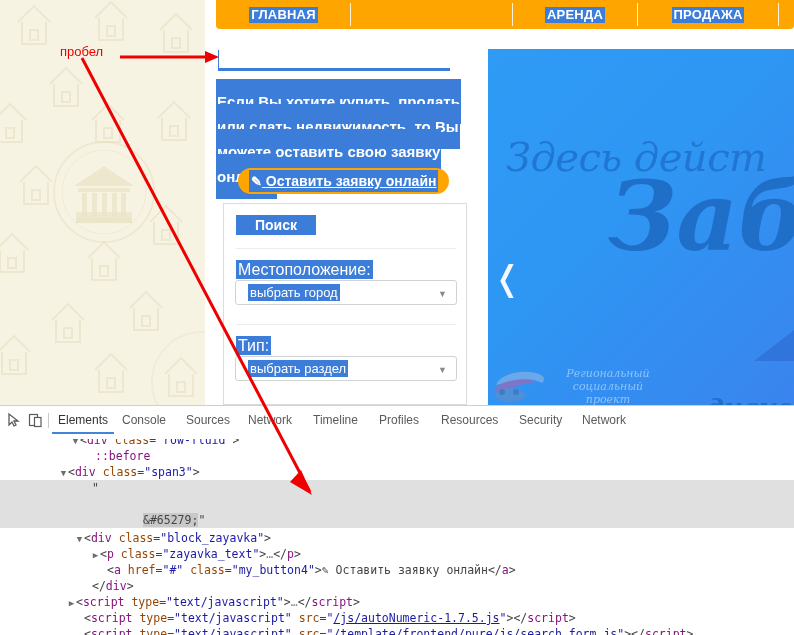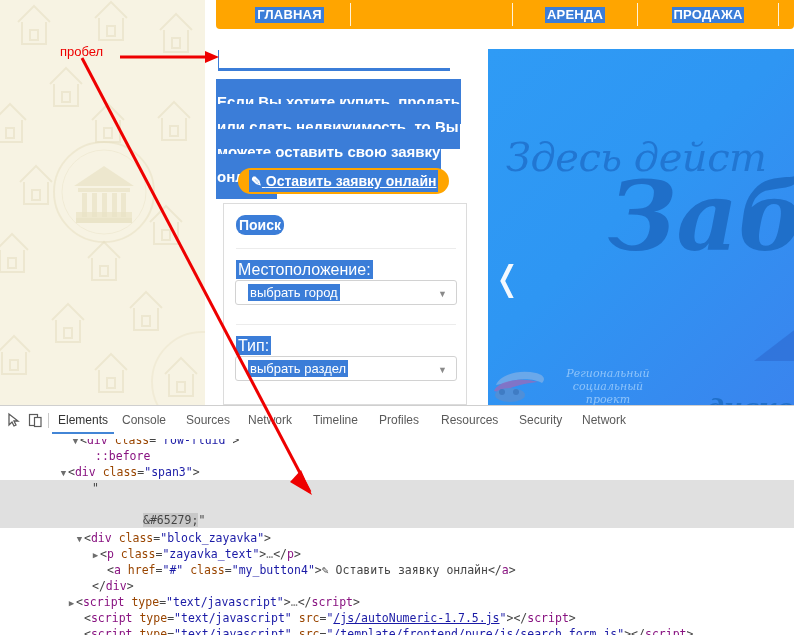--- a/index.html
+++ b/index.html
@@ -63,21 +63,21 @@
   }
   .my-button4 .btxt{background:#3b7dd8;padding:3px 2px;display:inline-block;}
   .pencil{display:inline-block;transform:rotate(0deg);font-size:13px;}
 
   
   #searchbox{
     position:absolute;left:7px;top:165px;width:244px;height:202px;
     background:#fff;border:1px solid #dcdcdc;box-sizing:border-box;
   }
   .sb-title{position:absolute;left:12px;top:13px;font-size:14px;font-weight:bold;color:#fff;}
-  .sb-title span{background:#3b7dd8;padding:2px 3px;border-radius:9px;}
+  .sb-title span{background:#3b7dd8;padding:2px 19px;}
   .sb-hr{position:absolute;left:12px;width:220px;height:1px;background:#ececec;}
   .sb-label{position:absolute;left:12px;font-size:16px;color:#fff;}
   .sb-label span{background:#3b7dd8;padding:1px 2px;}
   .sb-select{
     position:absolute;left:11px;width:222px;height:25px;
     border:1px solid #d2d2d2;border-radius:3px;background:#fff;box-sizing:border-box;
     display:flex;align-items:center;
   }
   .sb-select .val{margin-left:12px;font-size:13px;color:#fff;}
   .sb-select .val span{background:#3b7dd8;padding:1px 2px;}
@@ -233,21 +233,21 @@
           <rect x="24" y="78" width="56" height="5"></rect>
         </g>
         <rect x="24" y="72" width="56" height="11" fill="#ddd3a8" opacity=".7"></rect>
       </svg>
       <svg class="wmlogo" style="left:150px;top:330px;opacity:.35" viewBox="0 0 104 104">
         <circle cx="52" cy="52" r="50" fill="none" stroke="#e7dfc0" stroke-width="2"></circle>
       </svg>
     </div>
 
     <div id="nav">
-      <div class="nav-item" style="left:7px;width:133px">
+      <div class="nav-item" style="left:1px;width:133px">
           <span>ГЛАВНАЯ</span>
         </div>
       <div class="nav-item" style="left:297px;width:124px">
           <span>АРЕНДА</span>
         </div>
       <div class="nav-item" style="left:422px;width:140px">
           <span>ПРОДАЖА</span>
         </div>
       <div class="nav-sep" style="left:134px"></div>
       <div class="nav-sep" style="left:296px"></div>

